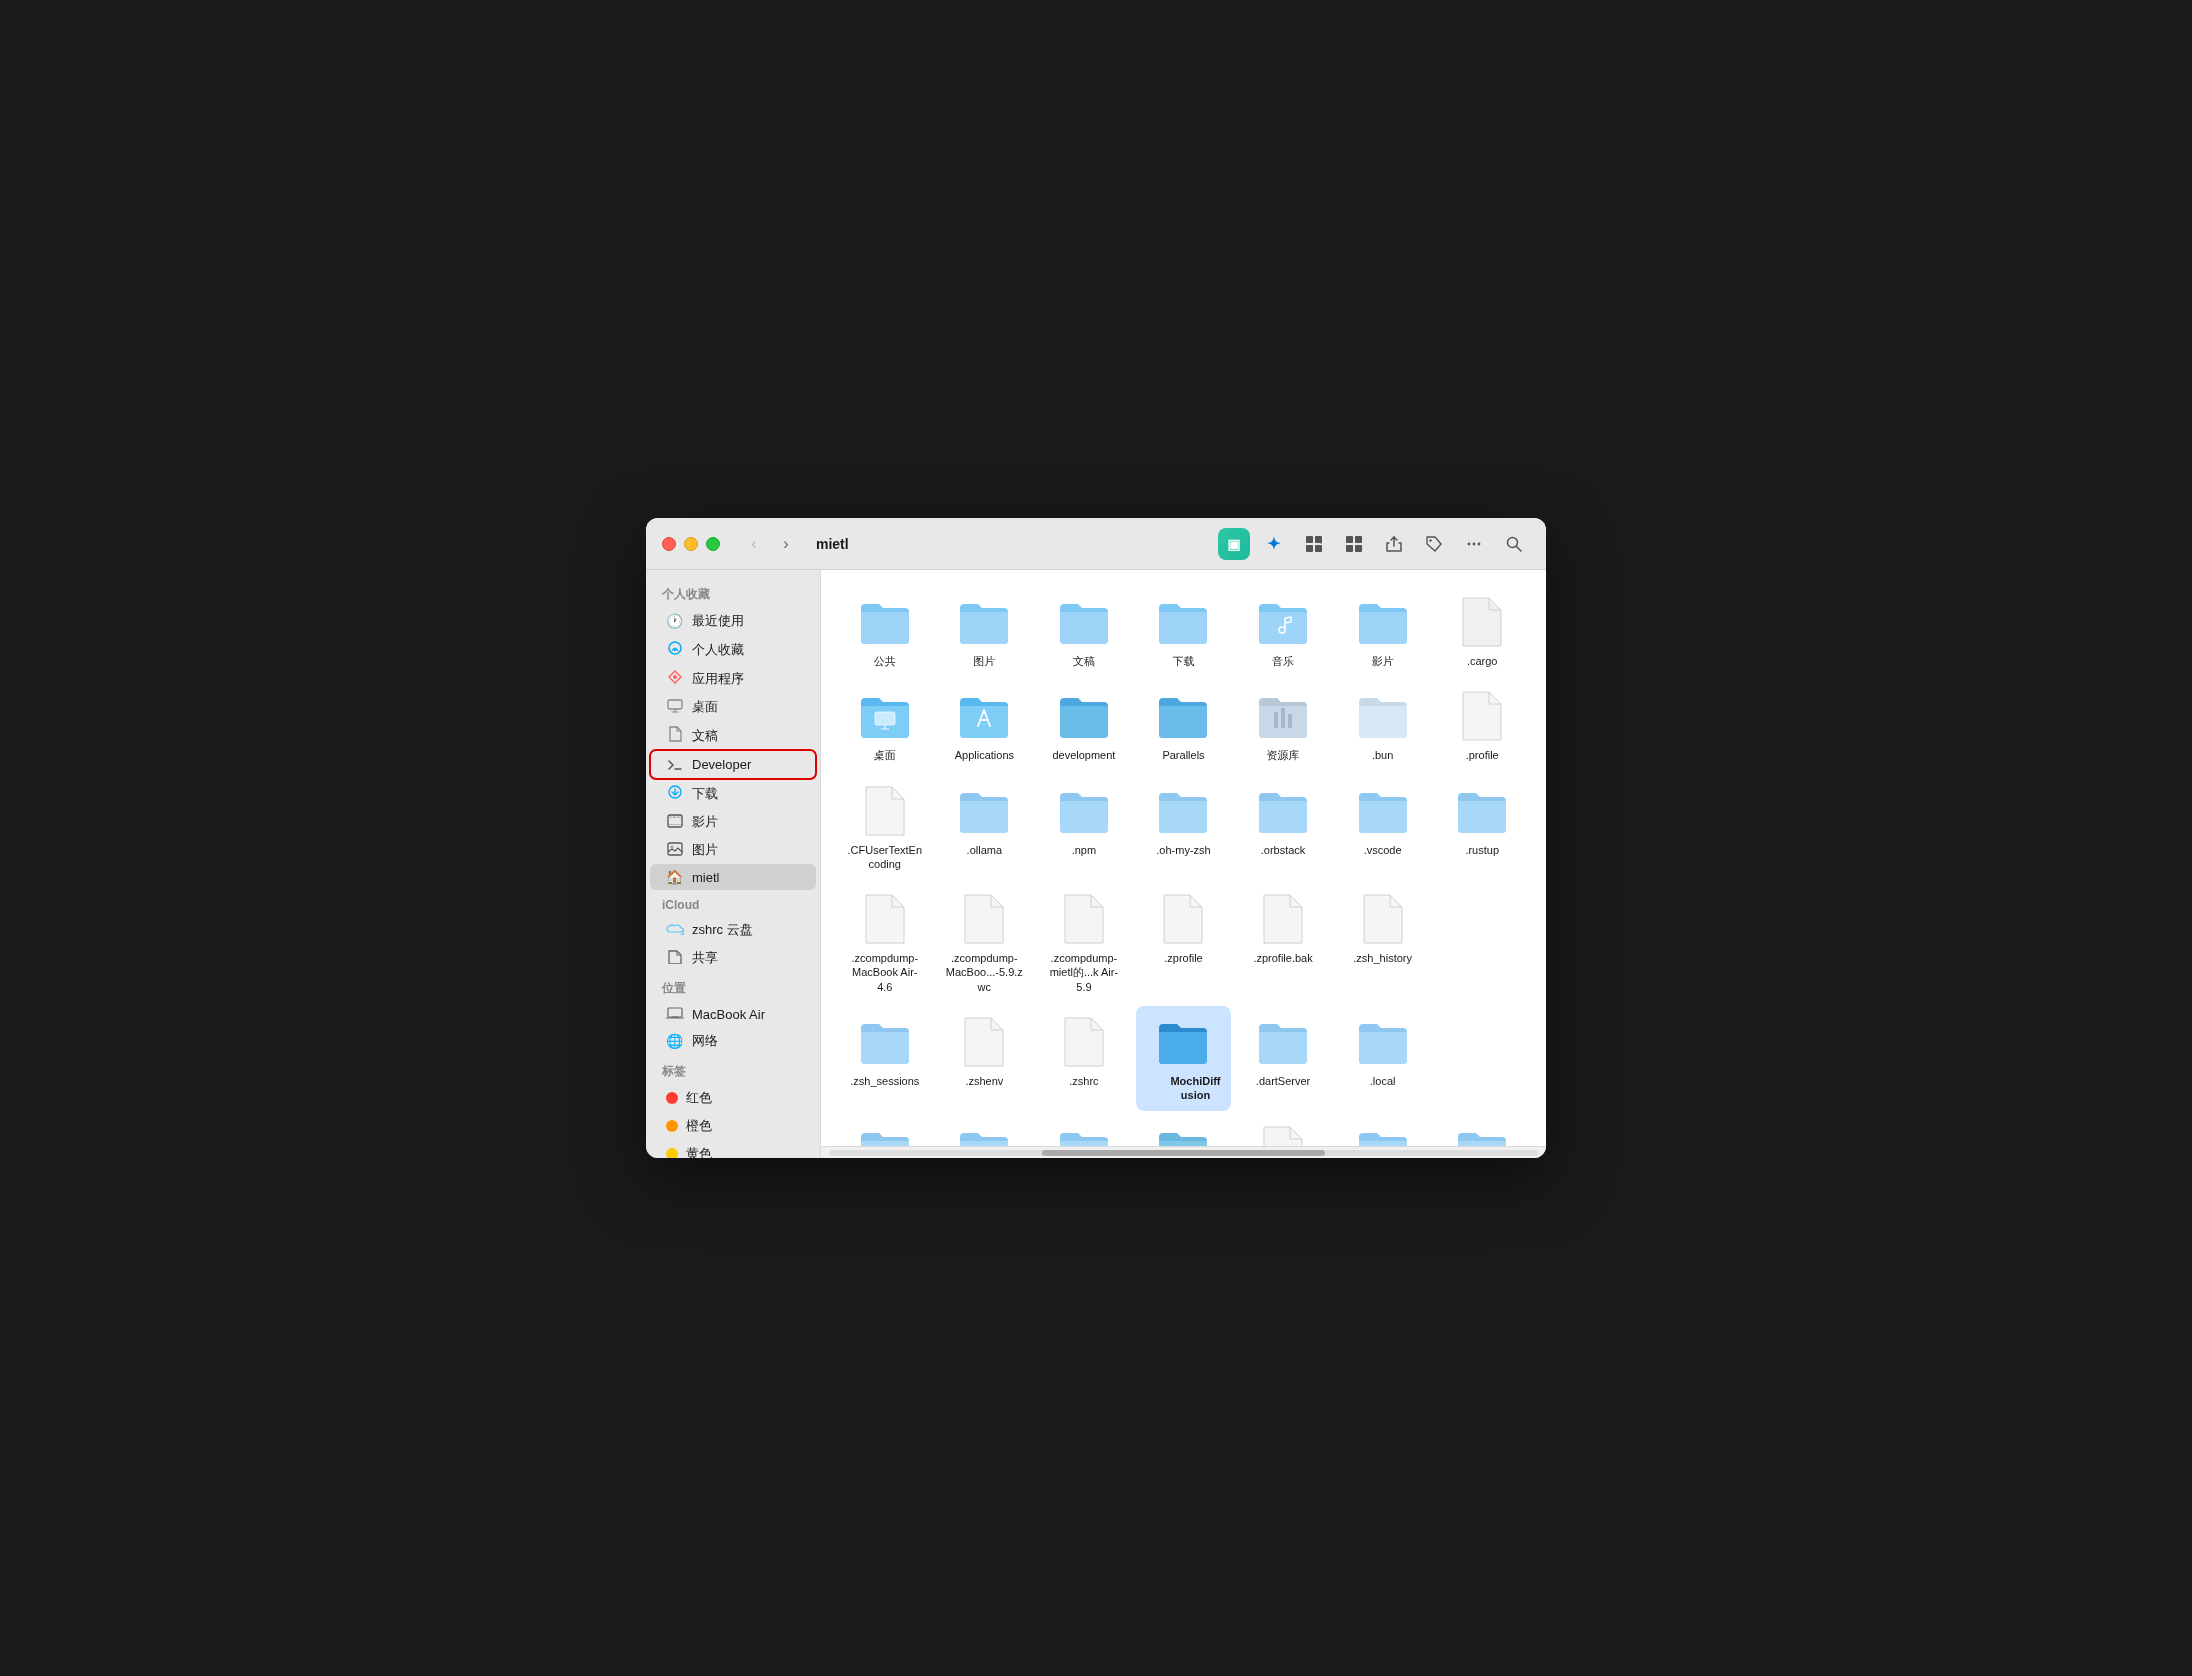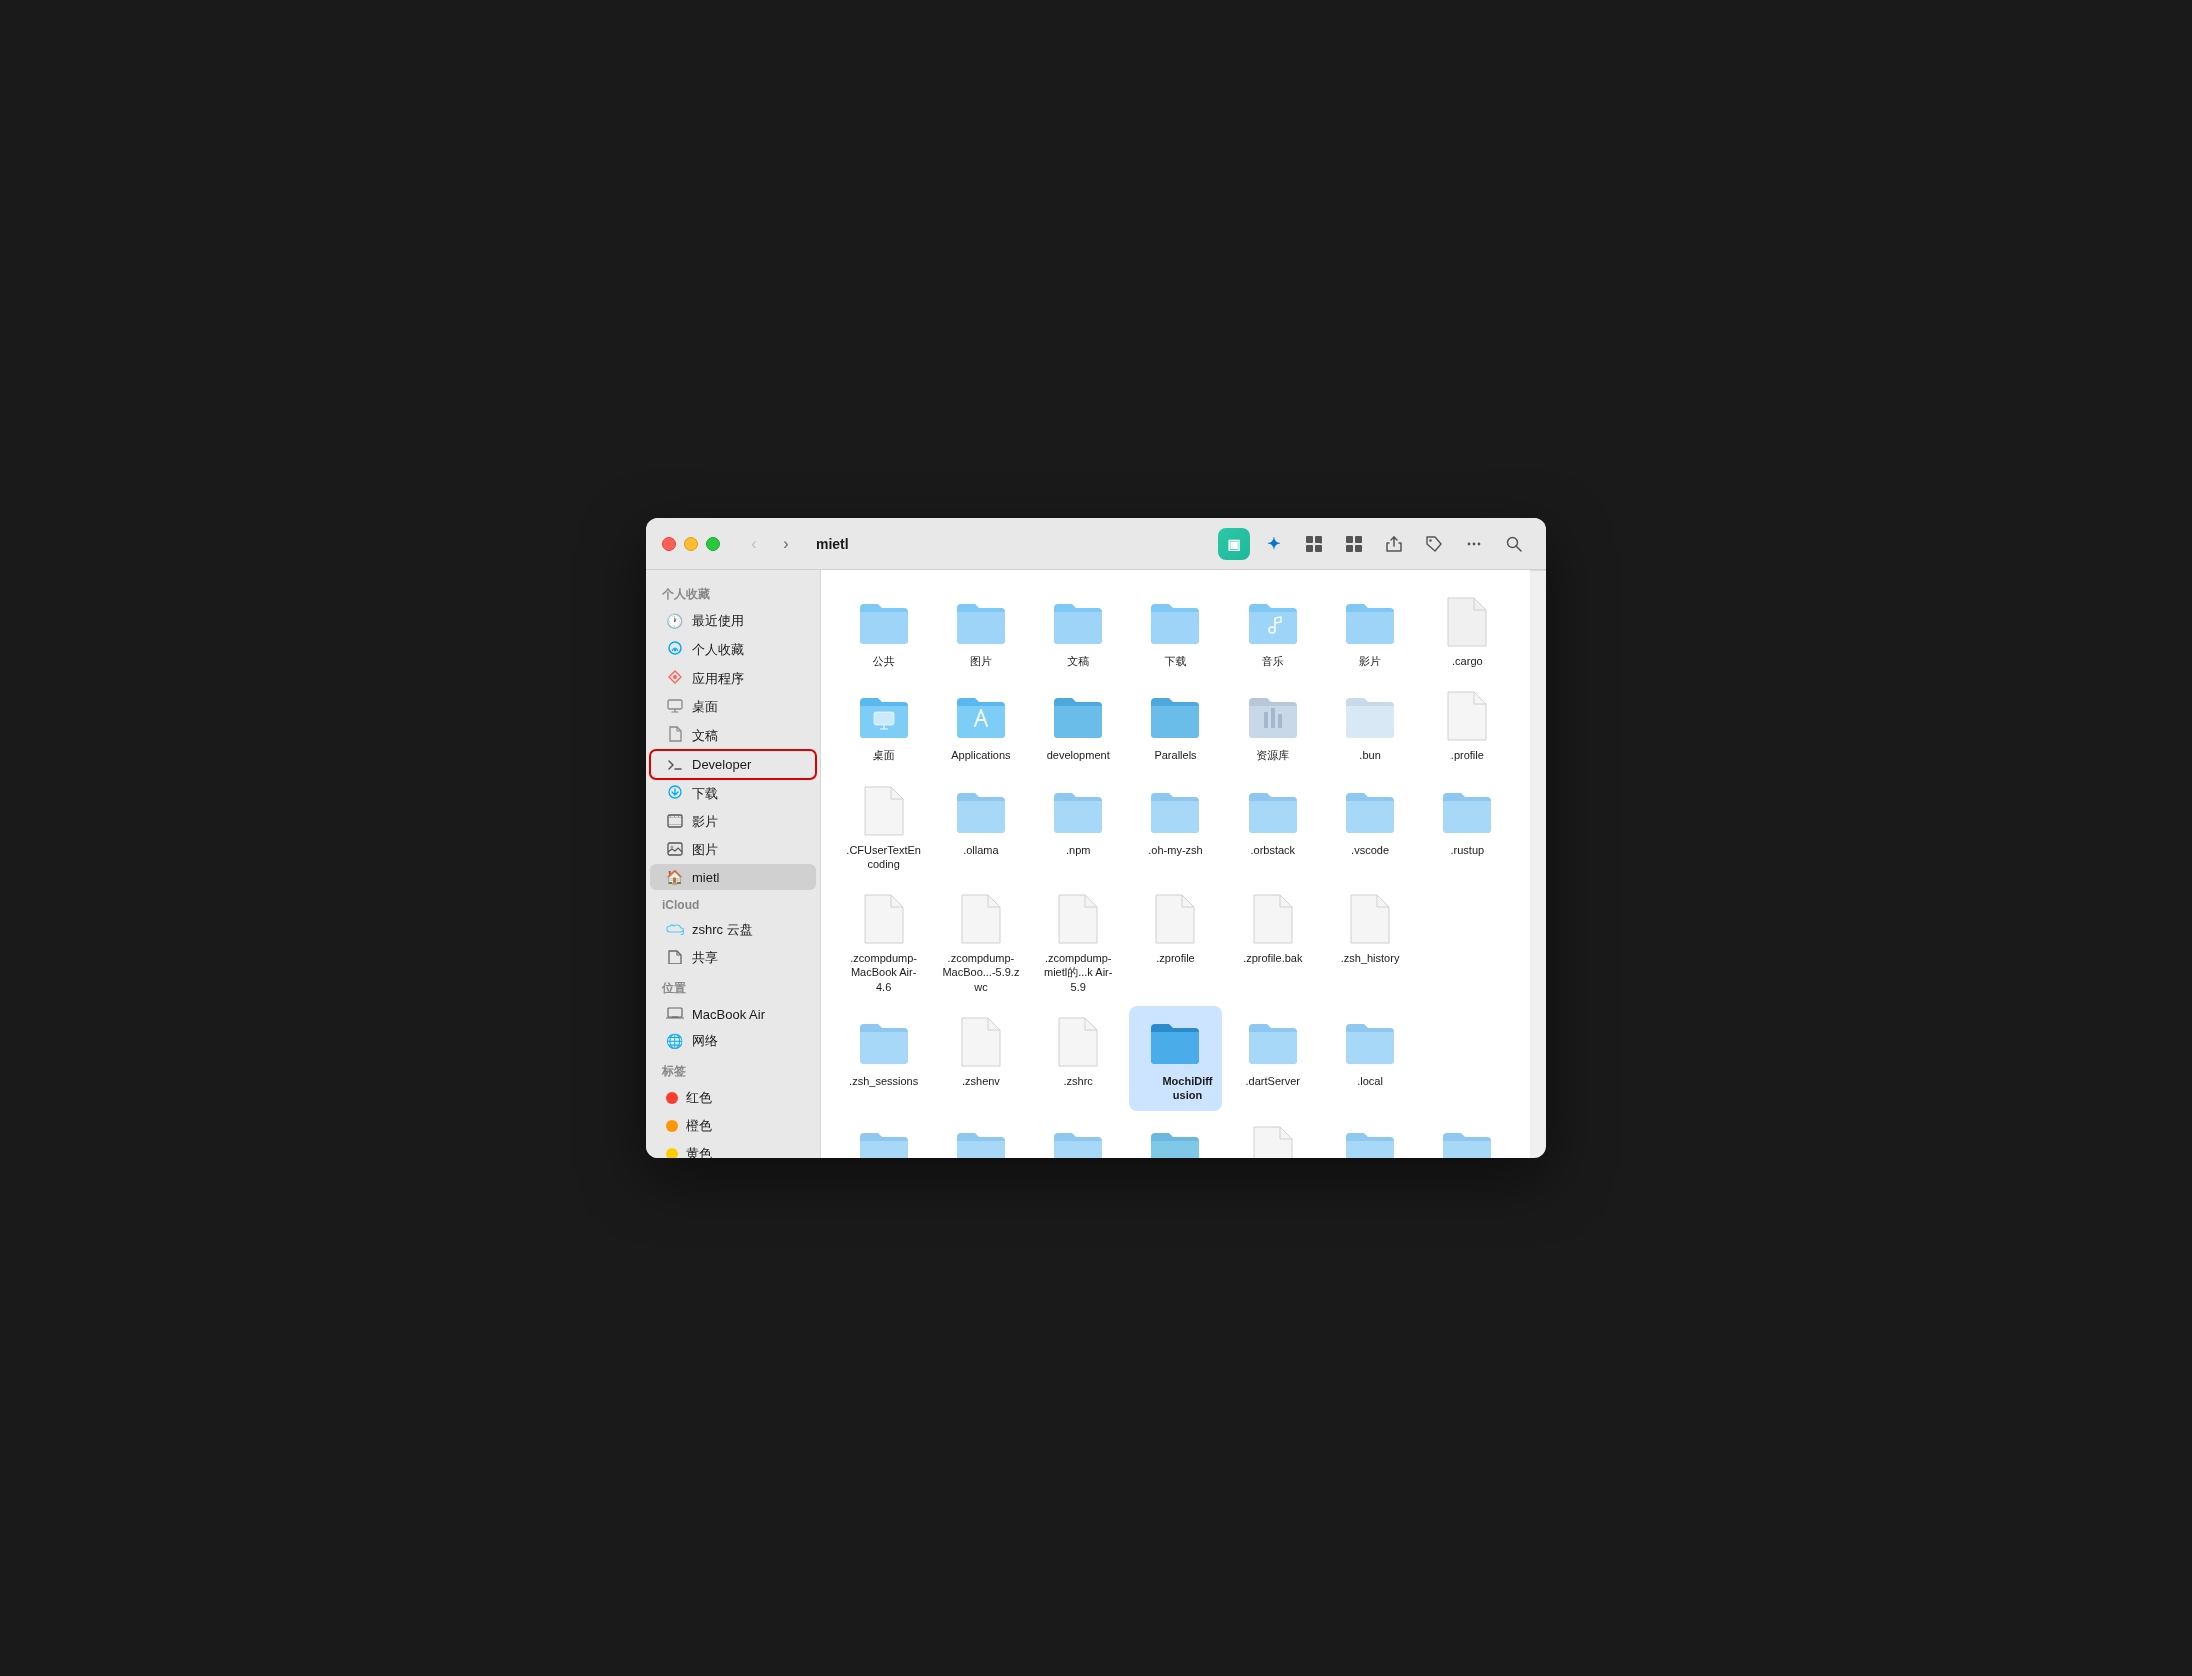--- a/index.html
+++ b/index.html
@@ -434,21 +434,21 @@
         <div class="tag-dot" style="background:#ff9500;"></div>
         <span>橙色</span>
       </div>
       <div class="sidebar-item">
         <div class="tag-dot" style="background:#ffcc00;"></div>
         <span>黄色</span>
       </div>
 
     </div>
 
-    <div style="display:flex; flex:1; overflow:hidden;">
+    <div style="display:flex; flex-direction:column; flex:1; overflow:hidden;">
       <div class="content">
         <div class="file-grid">
 
           <div class="file-item">
             <div class="file-icon">
               <svg width="52" height="44" viewBox="0 0 52 44" fill="none">
                 <path d="M2 8 Q2 4 6 4 L20 4 L24 8 L46 8 Q50 8 50 12 L50 40 Q50 44 46 44 L6 44 Q2 44 2 40 Z" fill="#7ec8f5"></path>
                 <path d="M2 12 L50 12 L50 40 Q50 44 46 44 L6 44 Q2 44 2 40 Z" fill="#9dd4f7"></path>
               </svg>
             </div>

